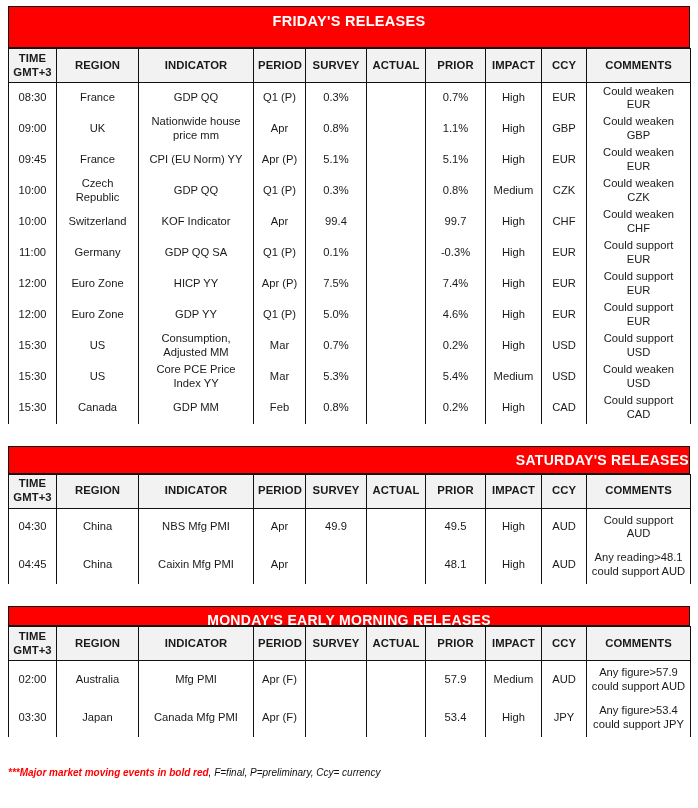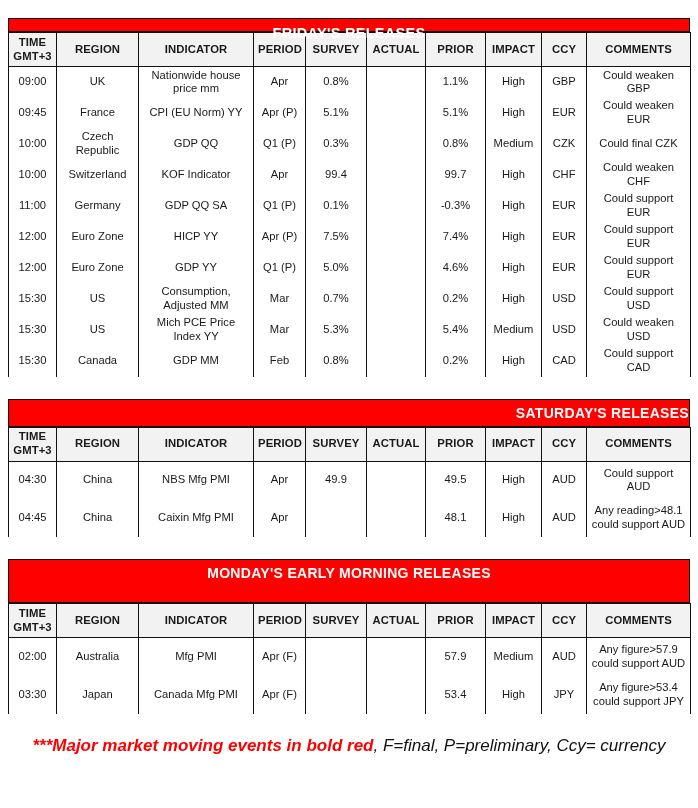--- a/index.html
+++ b/index.html
@@ -25,23 +25,23 @@
   
   .banner {
     background: #FF0000;
     color: #FFFFFF;
     font-weight: bold;
     text-align: center;
     letter-spacing: 0.3px;
     border: 1px solid #111111;
     box-sizing: border-box;
   }
-  .banner.friday   { height: 14px; line-height: 29px; font-size: 14.5px; margin-top: 18px; }
+  .banner.friday   { height: 42px; line-height: 29px; font-size: 14.5px; margin-top: 6px; }
   .banner.saturday { height: 28px; line-height: 27px; font-size: 14px; text-align: right; }
-  .banner.monday   { height: 44px; line-height: 27px; font-size: 14px; }
+  .banner.monday   { height: 20px; line-height: 27px; font-size: 14px; }
 
   
   table.cal {
     border-collapse: collapse;
     width: 682px;
     table-layout: fixed;
     box-sizing: border-box;
   }
   table.cal th,
   table.cal td {
@@ -91,25 +91,24 @@
   col.c-comment { width: 104px; }
 
   
   td.no-right-border, th.no-right-border { border-right: none; }
   td.no-left-border,  th.no-left-border  { border-left: none; }
 
   .spacer-lg { height: 22px; }
 
   
   .footnote {
-    text-align: center;
-    font-size: 17px;
+    font-size: 10px;
     color: #111111;
     font-style: italic;
-    margin-top: 22px;
+    margin-top: 30px;
     font-family: "Liberation Sans", sans-serif;
   }
   .footnote .hl {
     color: #FF0000;
     font-weight: bold;
     font-style: italic;
   }
 </style>
 </head>
 <body>
@@ -143,20 +142,32 @@
         <th style="background: rgb(242, 242, 242);">SURVEY</th>
         <th style="background: rgb(242, 242, 242);">ACTUAL</th>
         <th style="background: rgb(242, 242, 242);">PRIOR</th>
         <th style="background: rgb(242, 242, 242);">IMPACT</th>
         <th style="background: rgb(242, 242, 242);">CCY</th>
         <th style="background: rgb(242, 242, 242);">COMMENTS</th>
       </tr>
     </thead>
     <tbody>
         <tr style="height: 31px;">
+          <td>08:30</td>
+          <td>France</td>
+          <td>GDP QQ</td>
+          <td>Q1 (P)</td>
+          <td class="num-right">0.3%</td>
+          <td class="num-right"></td>
+          <td class="num-right">0.7%</td>
+          <td>High</td>
+          <td>EUR</td>
+          <td>Could weaken EUR</td>
+        </tr>
+        <tr style="height: 31px;">
           <td>09:00</td>
           <td>UK</td>
           <td>Nationwide house price mm</td>
           <td>Apr</td>
           <td class="num-right">0.8%</td>
           <td class="num-right"></td>
           <td class="num-right">1.1%</td>
           <td>High</td>
           <td>GBP</td>
           <td>Could weaken GBP</td>
@@ -176,21 +187,21 @@
         <tr class="sep" style="height: 31px;">
           <td>10:00</td>
           <td>Czech Republic</td>
           <td>GDP QQ</td>
           <td>Q1 (P)</td>
           <td class="num-right">0.3%</td>
           <td class="num-right"></td>
           <td class="num-right">0.8%</td>
           <td>Medium</td>
           <td>CZK</td>
-          <td>Could final CZK</td>
+          <td>Could weaken CZK</td>
         </tr>
         <tr style="height: 31px;">
           <td>10:00</td>
           <td>Switzerland</td>
           <td>KOF Indicator</td>
           <td>Apr</td>
           <td class="num-right">99.4</td>
           <td class="num-right"></td>
           <td class="num-right">99.7</td>
           <td>High</td>
@@ -241,21 +252,21 @@
           <td class="num-right">0.7%</td>
           <td class="num-right"></td>
           <td class="num-right">0.2%</td>
           <td>High</td>
           <td>USD</td>
           <td>Could support USD</td>
         </tr>
         <tr style="height: 31px;">
           <td>15:30</td>
           <td>US</td>
-          <td>Mich PCE Price Index YY</td>
+          <td>Core PCE Price Index YY</td>
           <td>Mar</td>
           <td class="num-right">5.3%</td>
           <td class="num-right"></td>
           <td class="num-right">5.4%</td>
           <td>Medium</td>
           <td>USD</td>
           <td>Could weaken USD</td>
         </tr>
         <tr class="sep" style="height: 31px;">
           <td>15:30</td>

